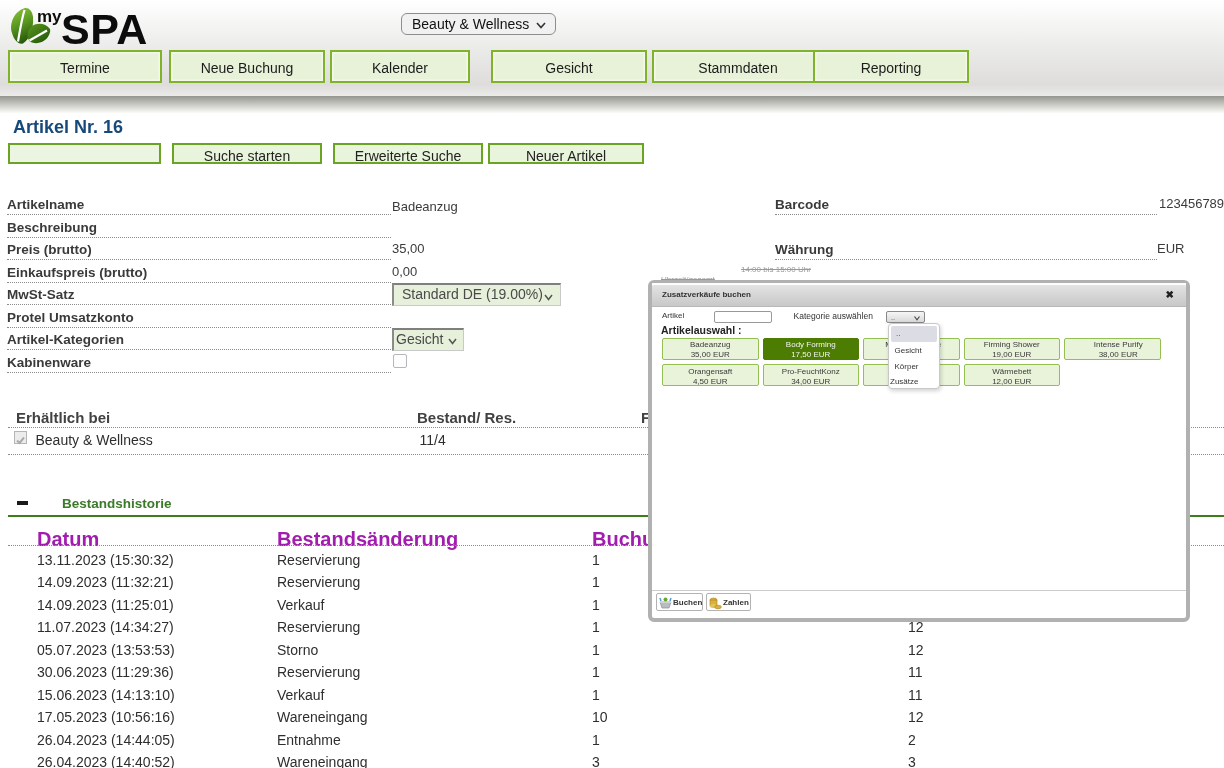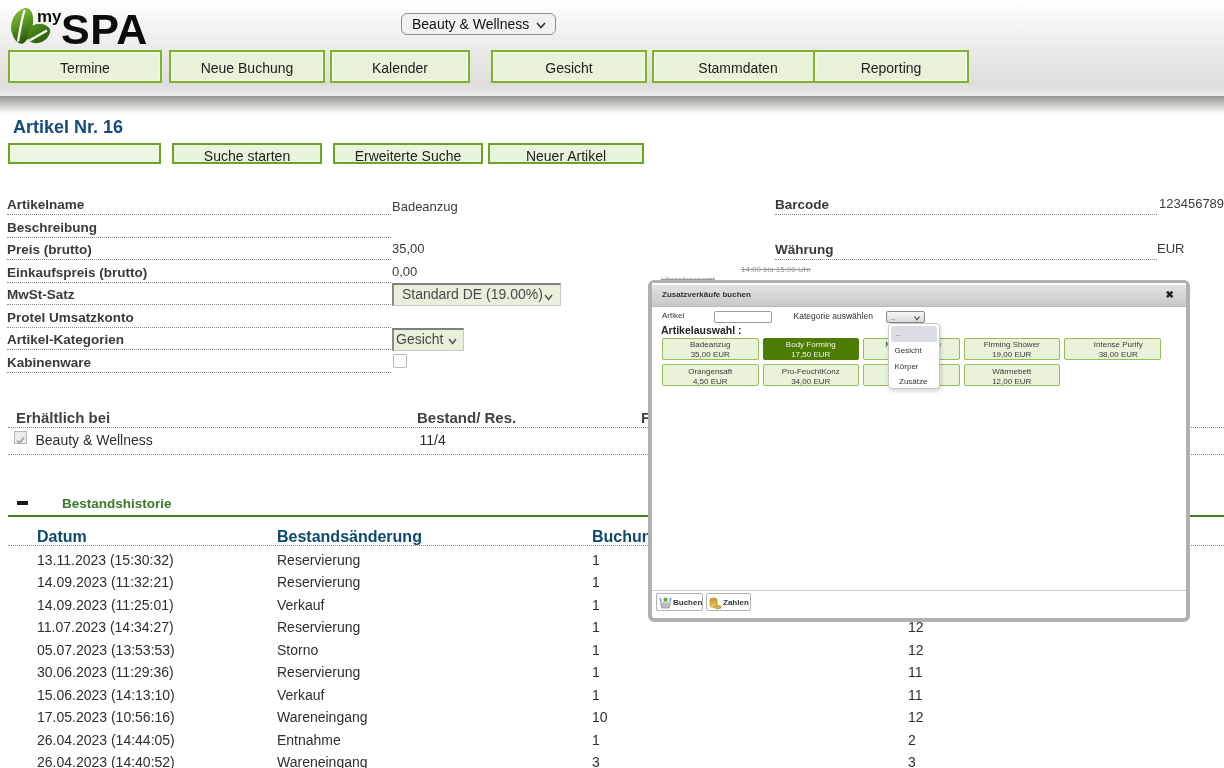--- a/index.html
+++ b/index.html
@@ -2,21 +2,21 @@
 <html><head>
 <meta charset="utf-8">
 <style>
 * { margin:0; padding:0; box-sizing:border-box; }
 html,body { width:1224px; height:768px; font-family:"Liberation Sans",sans-serif; background:#fff; overflow:hidden; }
 .abs { position:absolute; }
 .lbl { font-weight:bold; font-size:13.5px; color:#3a3a3a; }
 .dot { border-bottom:1px dotted #8a8a8a; }
 .val { font-size:13px; color:#3b3b3b; }
 .hdr2 { font-weight:bold; font-size:15px; color:#424242; }
-.thdr { font-weight:bold; font-size:16px; color:#0c4a6e; }
+.thdr { font-weight:bold; font-size:20px; color:#a21caf; }
 .cell { font-size:14px; color:#2e2e2e; }
 .navbtn { position:absolute; top:50px; height:33px; background:#e7f2d8; border:2px solid #80b22a; box-shadow:inset 0 0 0 1.5px #f2f9e8; font-size:14px; color:#1c1c1c; text-align:center; line-height:33px; }
 .srchbtn { position:absolute; top:143px; height:21px; background:#e9f4dd; border:2px solid #6ba325; font-size:14px; color:#222; text-align:center; line-height:22px; }
 .sel { background:#e6f0da; border-style:solid; border-color:#7f7f7f #c9c9c9 #c9c9c9 #8b8b8b; border-width:2px 1px 1px 2px; color:#4a4a4a; }
 .pbtn { position:absolute; width:96.5px; height:22px; background:#e9f3da; border:1px solid #94bf52; border-radius:2px; font-size:8px; line-height:10px; color:#3a3a3a; text-align:center; padding-top:1.5px; }
 </style>
 </head>
 <body>
 <div class="abs" style="left:0;top:0;width:1224px;height:96px;background:linear-gradient(#ffffff 0%,#e9e9e7 55%,#dedddb 88%,#ebebe9 100%);"></div>
 <div class="abs" style="left:0;top:96px;width:1224px;height:17px;background:linear-gradient(#95958f,#fbfbf9);"></div>
@@ -185,21 +185,21 @@
 <div class="pbtn" style="left:1064px;top:337.5px;z-index:11;padding-left:12px;">Intense Purify<br>38,00 EUR</div>
 <div class="pbtn" style="left:662px;top:364px;z-index:11;">Orangensaft<br>4,50 EUR</div>
 <div class="pbtn" style="left:762.5px;top:364px;z-index:11;">Pro-FeuchtKonz<br>34,00 EUR</div>
 <div class="pbtn" style="left:863px;top:364px;z-index:11;">Peeling<br>22,00 EUR</div>
 <div class="pbtn" style="left:963.5px;top:364px;z-index:11;">Wärmebett<br>12,00 EUR</div>
 
 <div class="abs" style="left:888px;top:323px;width:52px;height:66px;background:#fff;border:1px solid #c8c8c8;border-radius:4px;box-shadow:1px 2px 4px rgba(0,0,0,0.18);z-index:12;font-size:8px;color:#333;">
   <div style="height:16px;background:#dcdce4;line-height:16px;padding-left:5px;margin:2px 2px 0 2px;border-radius:2px;">..</div>
   <div style="height:15.5px;line-height:17px;padding-left:5.5px;">Gesicht</div>
   <div style="height:15.5px;line-height:17px;padding-left:5.5px;">Körper</div>
-  <div style="height:15.5px;line-height:17px;padding-left:10px;">Zusätze</div>
+  <div style="height:15.5px;line-height:17px;padding-left:1px;">Zusätze</div>
 </div>
 
 <div class="abs" style="left:652px;top:590px;width:534px;height:1px;background:#ccc;z-index:11;"></div>
 <div class="abs" style="left:656px;top:593px;width:47px;height:18px;border:1px solid #b3b3b3;border-radius:2px;background:#fff;z-index:11;font-size:8px;font-weight:bold;color:#333;line-height:17px;">
   <svg style="position:absolute;left:2px;top:2.5px;" width="13" height="13" viewBox="0 0 13 13">
       <path d="M1,5 L3,11 L10,11 L12,5" fill="#b9bcc0" stroke="#8a8d92" stroke-width="0.7"></path>
       <path d="M1,4 L12,4 L12,6 L1,6 Z" fill="#cfd3d8"></path>
       <circle cx="6.5" cy="2.5" r="2" fill="#6aa62c"></circle>
       <path d="M2,4 L1,1 M11,4 L12,1" stroke="#5b9bd5" stroke-width="1.5"></path>
     </svg>

